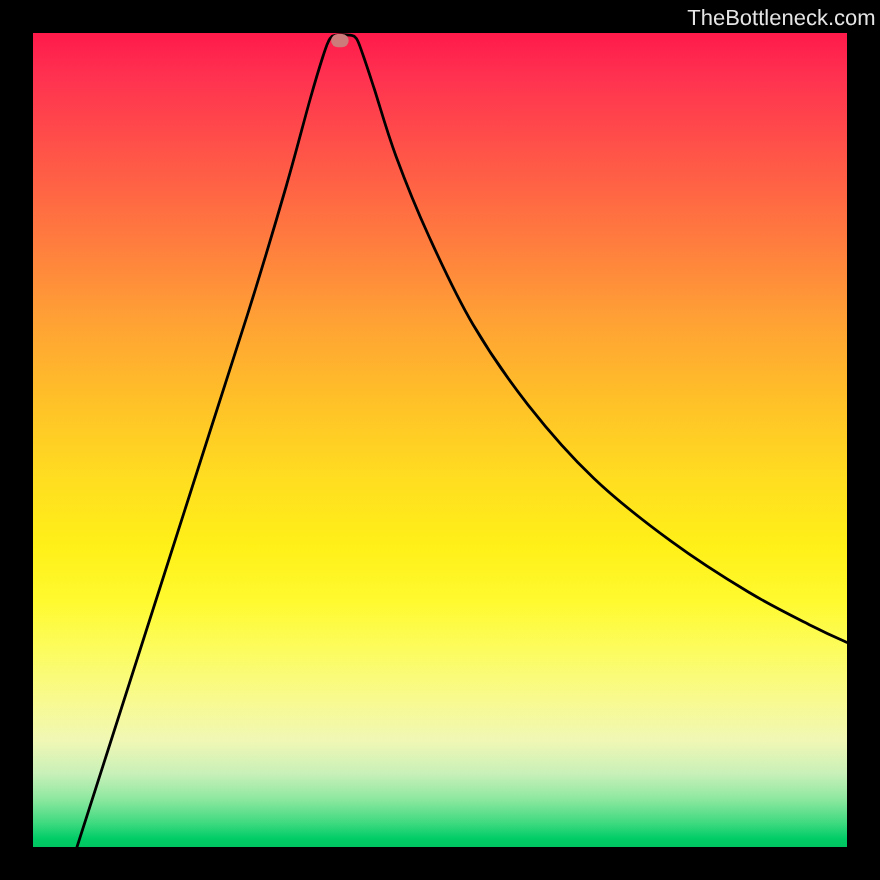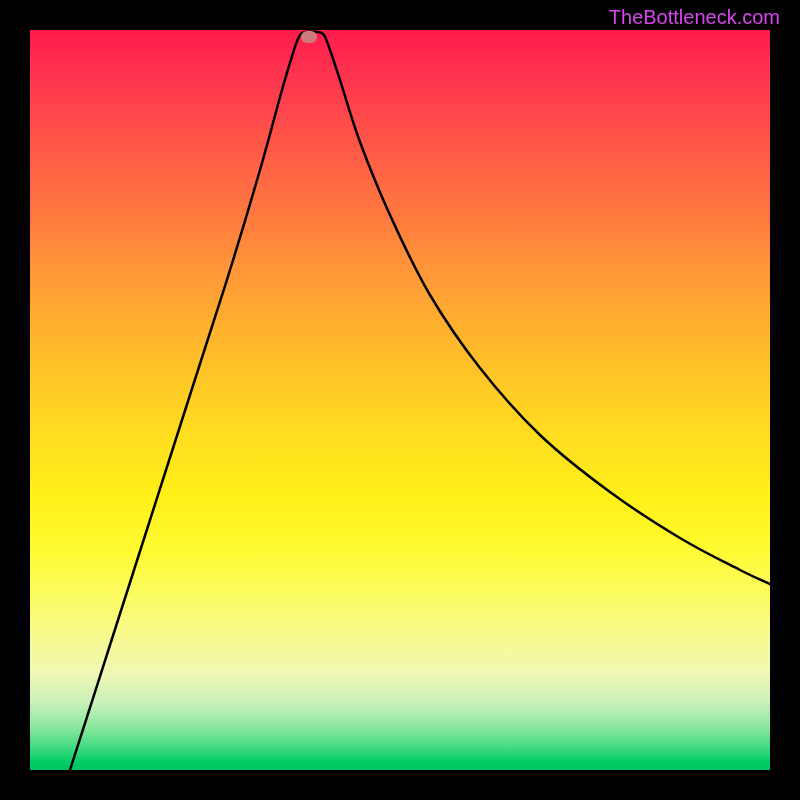--- a/index.html
+++ b/index.html
@@ -10,23 +10,23 @@
     body {
       width: 800px;
       height: 800px;
       position: relative;
       background: #000;
       font-family: Arial, sans-serif;
     }
     .watermark {
       position: absolute;
       top: 6px;
-      right: 20px;
+      right: 4px;
       font-size: 20px;
-      color: #d946ef;
+      color: #e5e5e5;
       z-index: 10;
       font-weight: 400;
     }
     .chart-container {
       position: absolute;
       top: 30px;
       left: 30px;
       width: 740px;
       height: 740px;
       overflow: hidden;

